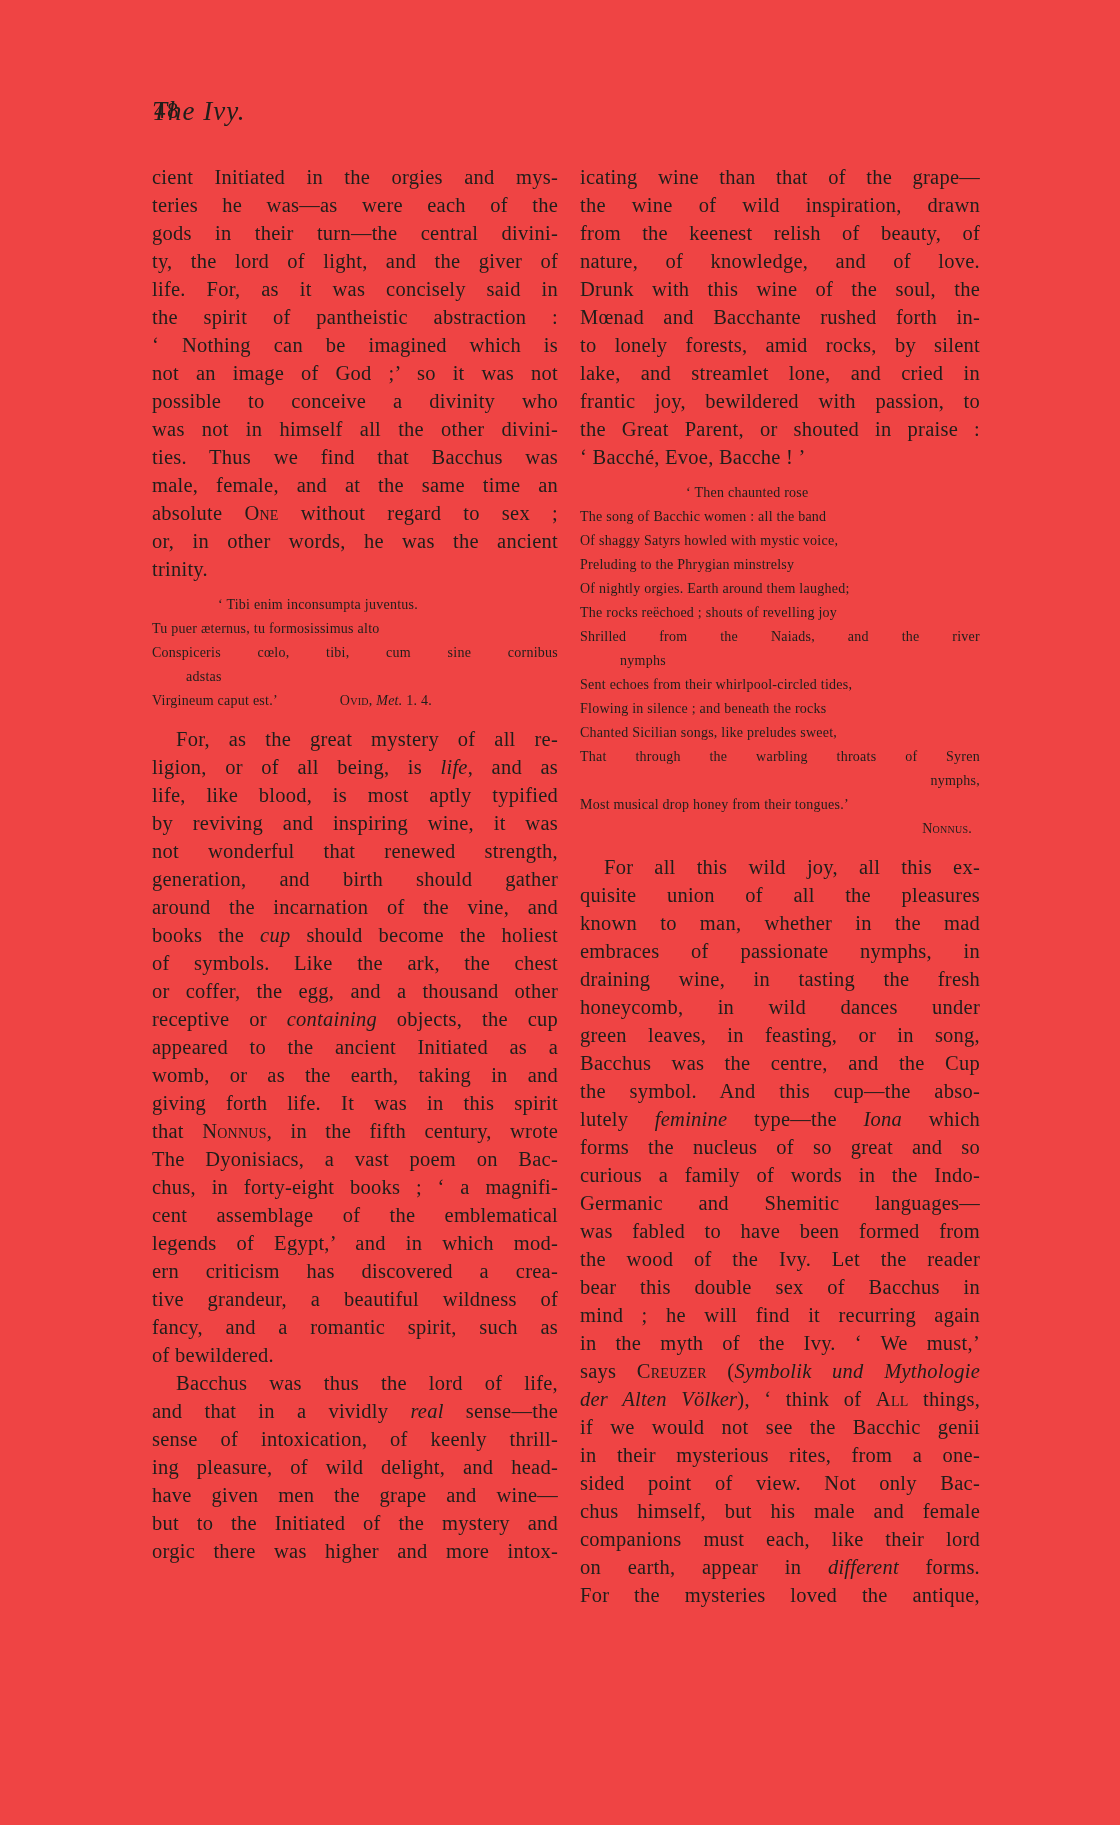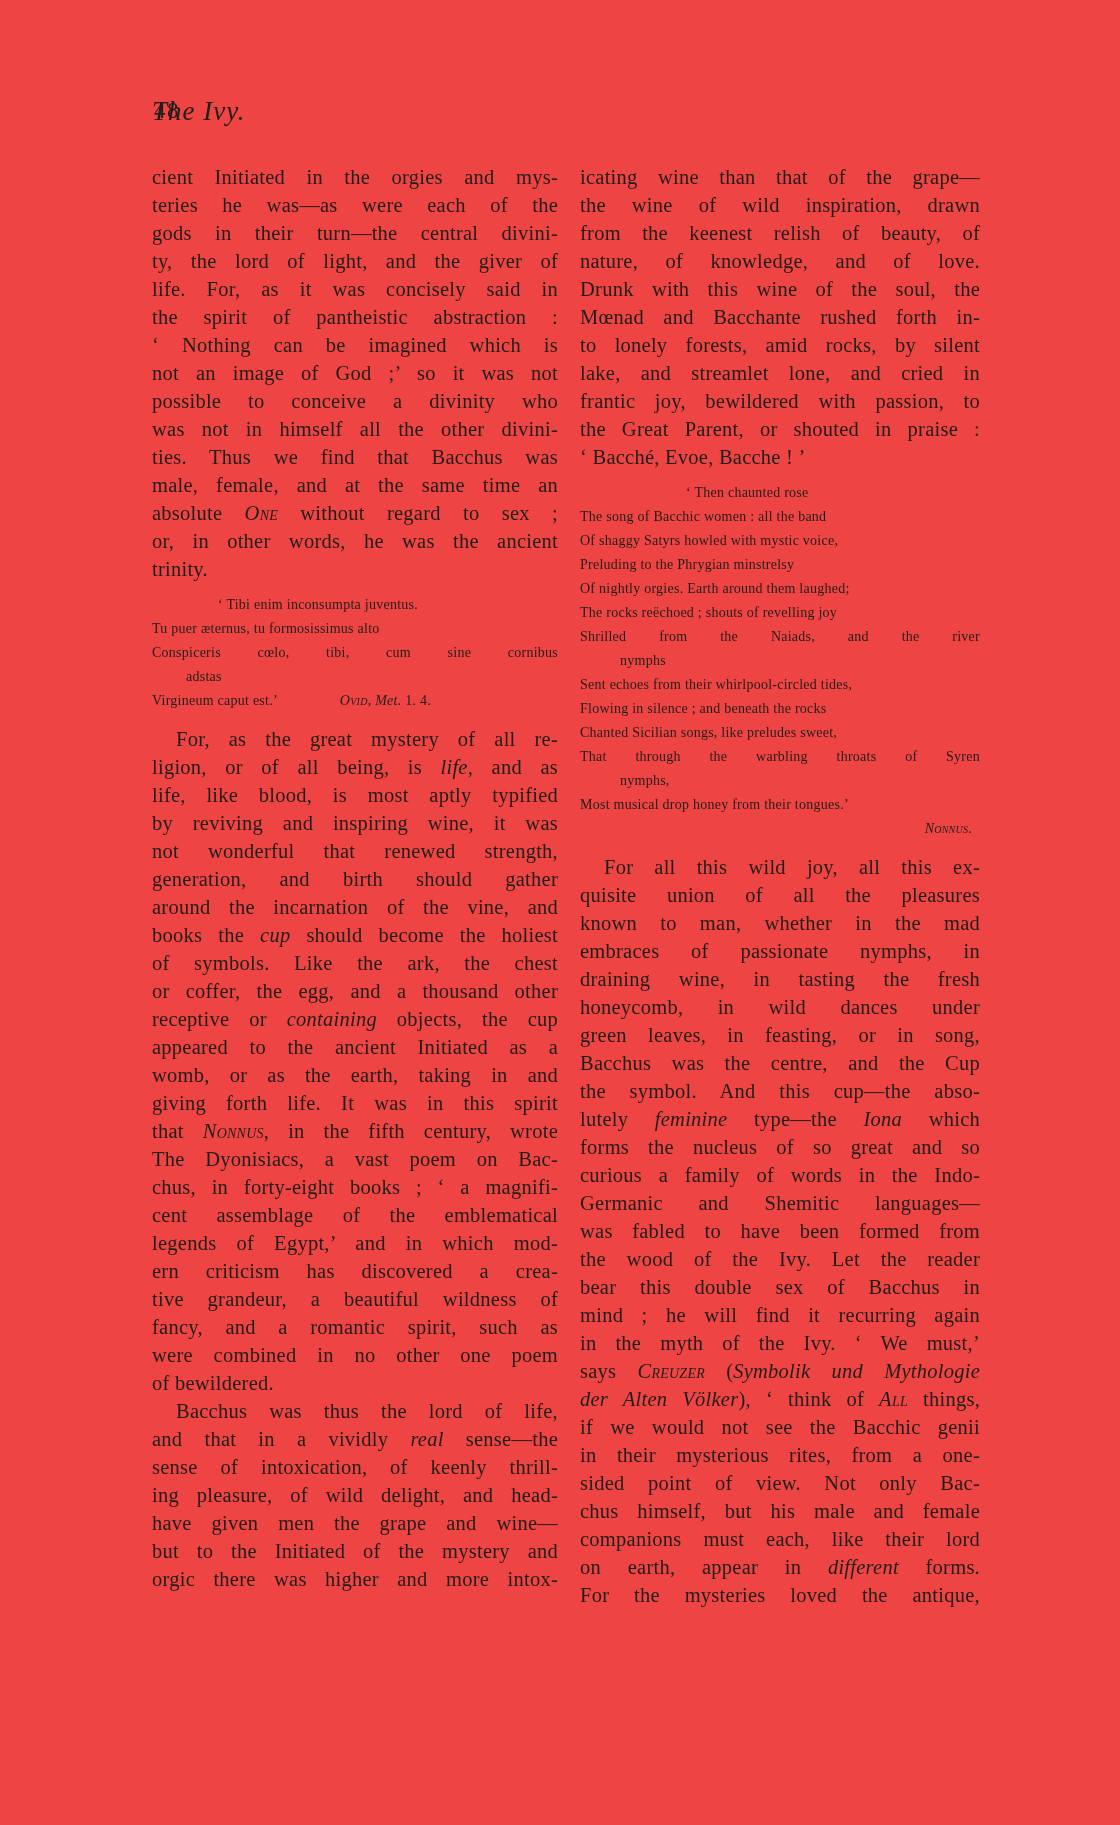--- a/index.html
+++ b/index.html
@@ -18,21 +18,21 @@
   .col-left  { left:152px; width:406px; }
   .col-right { left:580px; width:400px; }
   .block { margin:0; }
   .verse { margin:10px 0 12px 0; }
   .line { letter-spacing:0.25px; }
   .para .line { font-size:20.5px; line-height:28px; }
   .verse .line { font-size:14px; line-height:24px; }
   .just { text-align:justify; text-align-last:justify; }
   .ralign { text-align:right; padding-right:8px; }
   .it { font-style:italic; }
-  .sc { font-variant:small-caps;font-style:italic; }
+  .sc { font-variant:small-caps; }
 </style>
 </head>
 <body>
 
 <div class="page" style="background: #ef4444; color: rgb(32, 30, 26);">
   <div class="runhead">
     <span class="pagenum">48</span>
     <div class="title">The Ivy.</div>
   </div>
   <div class="col col-left">
@@ -76,21 +76,20 @@
         <div class="line just"><span>womb, or as the earth, taking in and</span></div>
         <div class="line just"><span>giving forth life.  It was in this spirit</span></div>
         <div class="line just"><span>that </span><span class="sc">Nonnus</span><span>, in the fifth century, wrote</span></div>
         <div class="line just"><span>The Dyonisiacs, a vast poem on Bac-</span></div>
         <div class="line just"><span>chus, in forty-eight books ; ‘ a magnifi-</span></div>
         <div class="line just"><span>cent assemblage of the emblematical</span></div>
         <div class="line just"><span>legends of Egypt,’ and in which mod-</span></div>
         <div class="line just"><span>ern criticism has discovered a crea-</span></div>
         <div class="line just"><span>tive grandeur, a beautiful wildness of</span></div>
         <div class="line just"><span>fancy, and a romantic spirit, such as</span></div>
-        <div class="line just"><span>were combined in no other one poem</span></div>
         <div class="line"><span>of bewildered.</span></div>
       </div>
       <div class="block para">
         <div class="line just" style="padding-left: 24px;"><span>Bacchus was thus the lord of life,</span></div>
         <div class="line just"><span>and that in a vividly </span><span class="it">real</span><span> sense—the</span></div>
         <div class="line just"><span>sense of intoxication, of keenly thrill-</span></div>
         <div class="line just"><span>ing pleasure, of wild delight, and head-</span></div>
         <div class="line just"><span>have given men the grape and wine—</span></div>
         <div class="line just"><span>but to the Initiated of the mystery and</span></div>
         <div class="line just"><span>orgic there was higher and more intox-</span></div>
@@ -116,21 +115,21 @@
         <div class="line"><span>Of shaggy Satyrs howled with mystic voice,</span></div>
         <div class="line"><span>Preluding to the Phrygian minstrelsy</span></div>
         <div class="line"><span>Of nightly orgies.  Earth around them laughed;</span></div>
         <div class="line"><span>The rocks reëchoed ; shouts of revelling joy</span></div>
         <div class="line just"><span>Shrilled from the Naiads, and the river</span></div>
         <div class="line" style="padding-left: 40px;"><span>nymphs</span></div>
         <div class="line"><span>Sent echoes from their whirlpool-circled tides,</span></div>
         <div class="line"><span>Flowing in silence ; and beneath the rocks</span></div>
         <div class="line"><span>Chanted Sicilian songs, like preludes sweet,</span></div>
         <div class="line just"><span>That through the warbling throats of Syren</span></div>
-        <div class="line" style="padding-left: 40px;"><span>nymphs,</span></div>
+        <div class="line" style="padding-left: 40px; text-align: right;"><span>nymphs,</span></div>
         <div class="line"><span>Most musical drop honey from their tongues.’</span></div>
         <div class="line ralign"><span class="sc">Nonnus</span><span>.</span></div>
       </div>
       <div class="block para">
         <div class="line just" style="padding-left: 24px;"><span>For all this wild joy, all this ex-</span></div>
         <div class="line just"><span>quisite union of all the pleasures</span></div>
         <div class="line just"><span>known to man, whether in the mad</span></div>
         <div class="line just"><span>embraces of passionate nymphs, in</span></div>
         <div class="line just"><span>draining wine, in tasting the fresh</span></div>
         <div class="line just"><span>honeycomb, in wild dances under</span></div>

